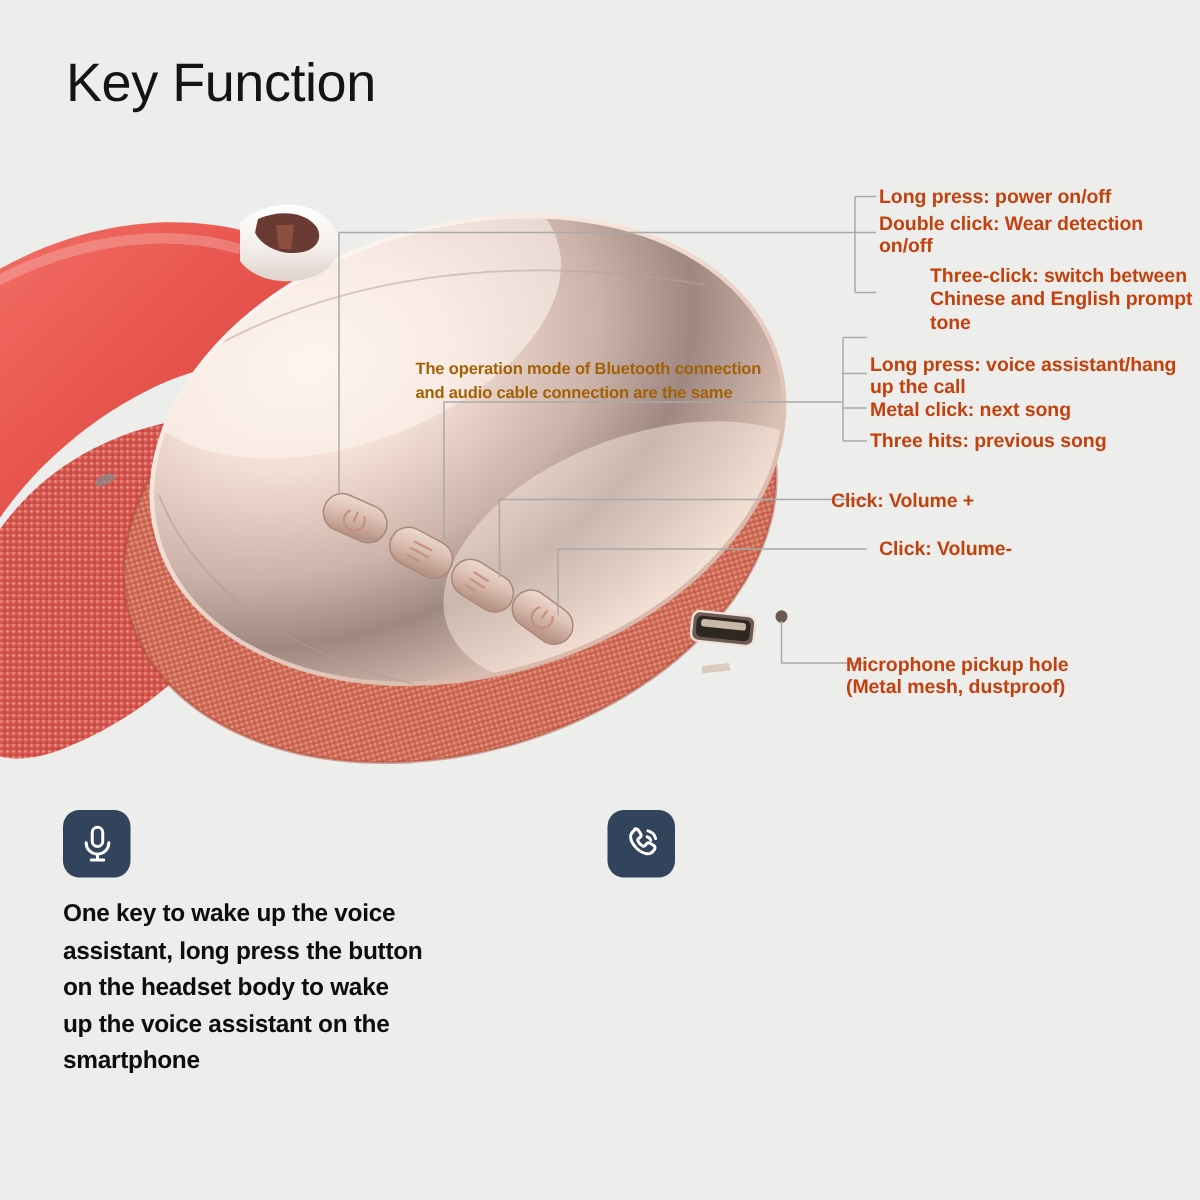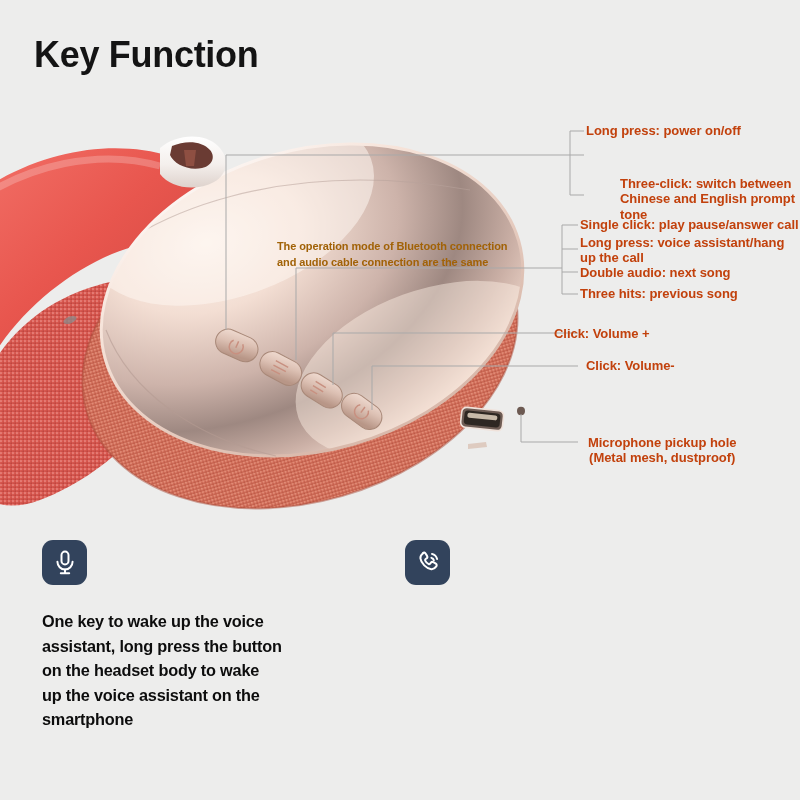--- a/index.html
+++ b/index.html
@@ -7,22 +7,22 @@
     width:800px; height:800px;
     background:#ededec;
     font-family:"Liberation Sans", sans-serif;
     overflow:hidden;
     position:relative;
   }
   #stage { position:absolute; left:0; top:0; width:800px; height:800px; }
 
   
   .title {
-    position:absolute; left:34px; top:34px;
-    font-size:36px; font-weight:bold; color:#141414;
+    position:absolute; left:44px; top:34px;
+    font-size:36px; font-weight:normal; color:#141414;
     letter-spacing:-0.3px;
   }
 
   
   .art { position:absolute; left:0; top:0; width:800px; height:800px; pointer-events:none; }
 
   
   .leaders { position:absolute; left:0; top:0; width:800px; height:800px; }
 
   
@@ -48,21 +48,21 @@
   
   .feature { position:absolute; width:350px; }
   .feature.left  { left:42px;  top:540px; }
   .feature.right { left:405px; top:540px; }
   .feat-icon {
     width:45px; height:45px; border-radius:11px;
     background:#32435c;
     display:flex; align-items:center; justify-content:center;
   }
   .feat-text {
-    margin-top:24px;
+    margin-top:12px;
     font-size:16.3px; font-weight:bold; line-height:24.5px;
     color:#0d0d0d;
     letter-spacing:-0.2px;
     white-space:pre-line;
   }
   .feature.right .feat-text { width:375px; }
 </style>
 </head>
 <body>
 
@@ -211,33 +211,34 @@
       <path d="M 372 410 L 372 366 L 578 366"></path>
 
       <path d="M 521 414 L 521 442 L 578 442"></path>
     </g>
   </svg>
 
   <div class="center-note">The operation mode of Bluetooth connection
 and audio cable connection are the same</div>
 
   <div class="callout" style="left:586px; top:123px;">Long press: power on/off</div>
+  <div class="callout" style="left:586px; top:141px;">Double click: Wear detection
+on/off</div>
   <div class="callout" style="left:620px; top:176px;">Three-click: switch between
 Chinese and English prompt tone</div>
 
-  <div class="callout" style="left:580px; top:217px;">Single click: play pause/answer call</div>
   <div class="callout" style="left:580px; top:235px;">Long press: voice assistant/hang
 up the call</div>
-  <div class="callout" style="left:580px; top:265px;">Double audio: next song</div>
+  <div class="callout" style="left:580px; top:265px;">Metal click: next song</div>
   <div class="callout" style="left:580px; top:286px;">Three hits: previous song</div>
 
   <div class="callout" style="left:554px; top:326px;">Click: Volume +</div>
   <div class="callout" style="left:586px; top:358px;">Click: Volume-</div>
 
-  <div class="callout" style="left:588px; top:435px;text-align:center;">Microphone pickup hole
+  <div class="callout" style="left:564px; top:435px;">Microphone pickup hole
 (Metal mesh, dustproof)</div>
 
   <div class="feature left">
     <div class="feat-icon">
       <svg width="28" height="28" viewBox="0 0 24 24" fill="none" stroke="#ffffff" stroke-width="1.7" stroke-linecap="round" stroke-linejoin="round">
         <rect x="9" y="2.2" width="6" height="11" rx="3"></rect>
         <path d="M5.5 11 a6.5 6.5 0 0 0 13 0"></path>
         <path d="M12 17.5 v3.1"></path>
         <path d="M8.4 20.8 h7.2"></path>
       </svg>

